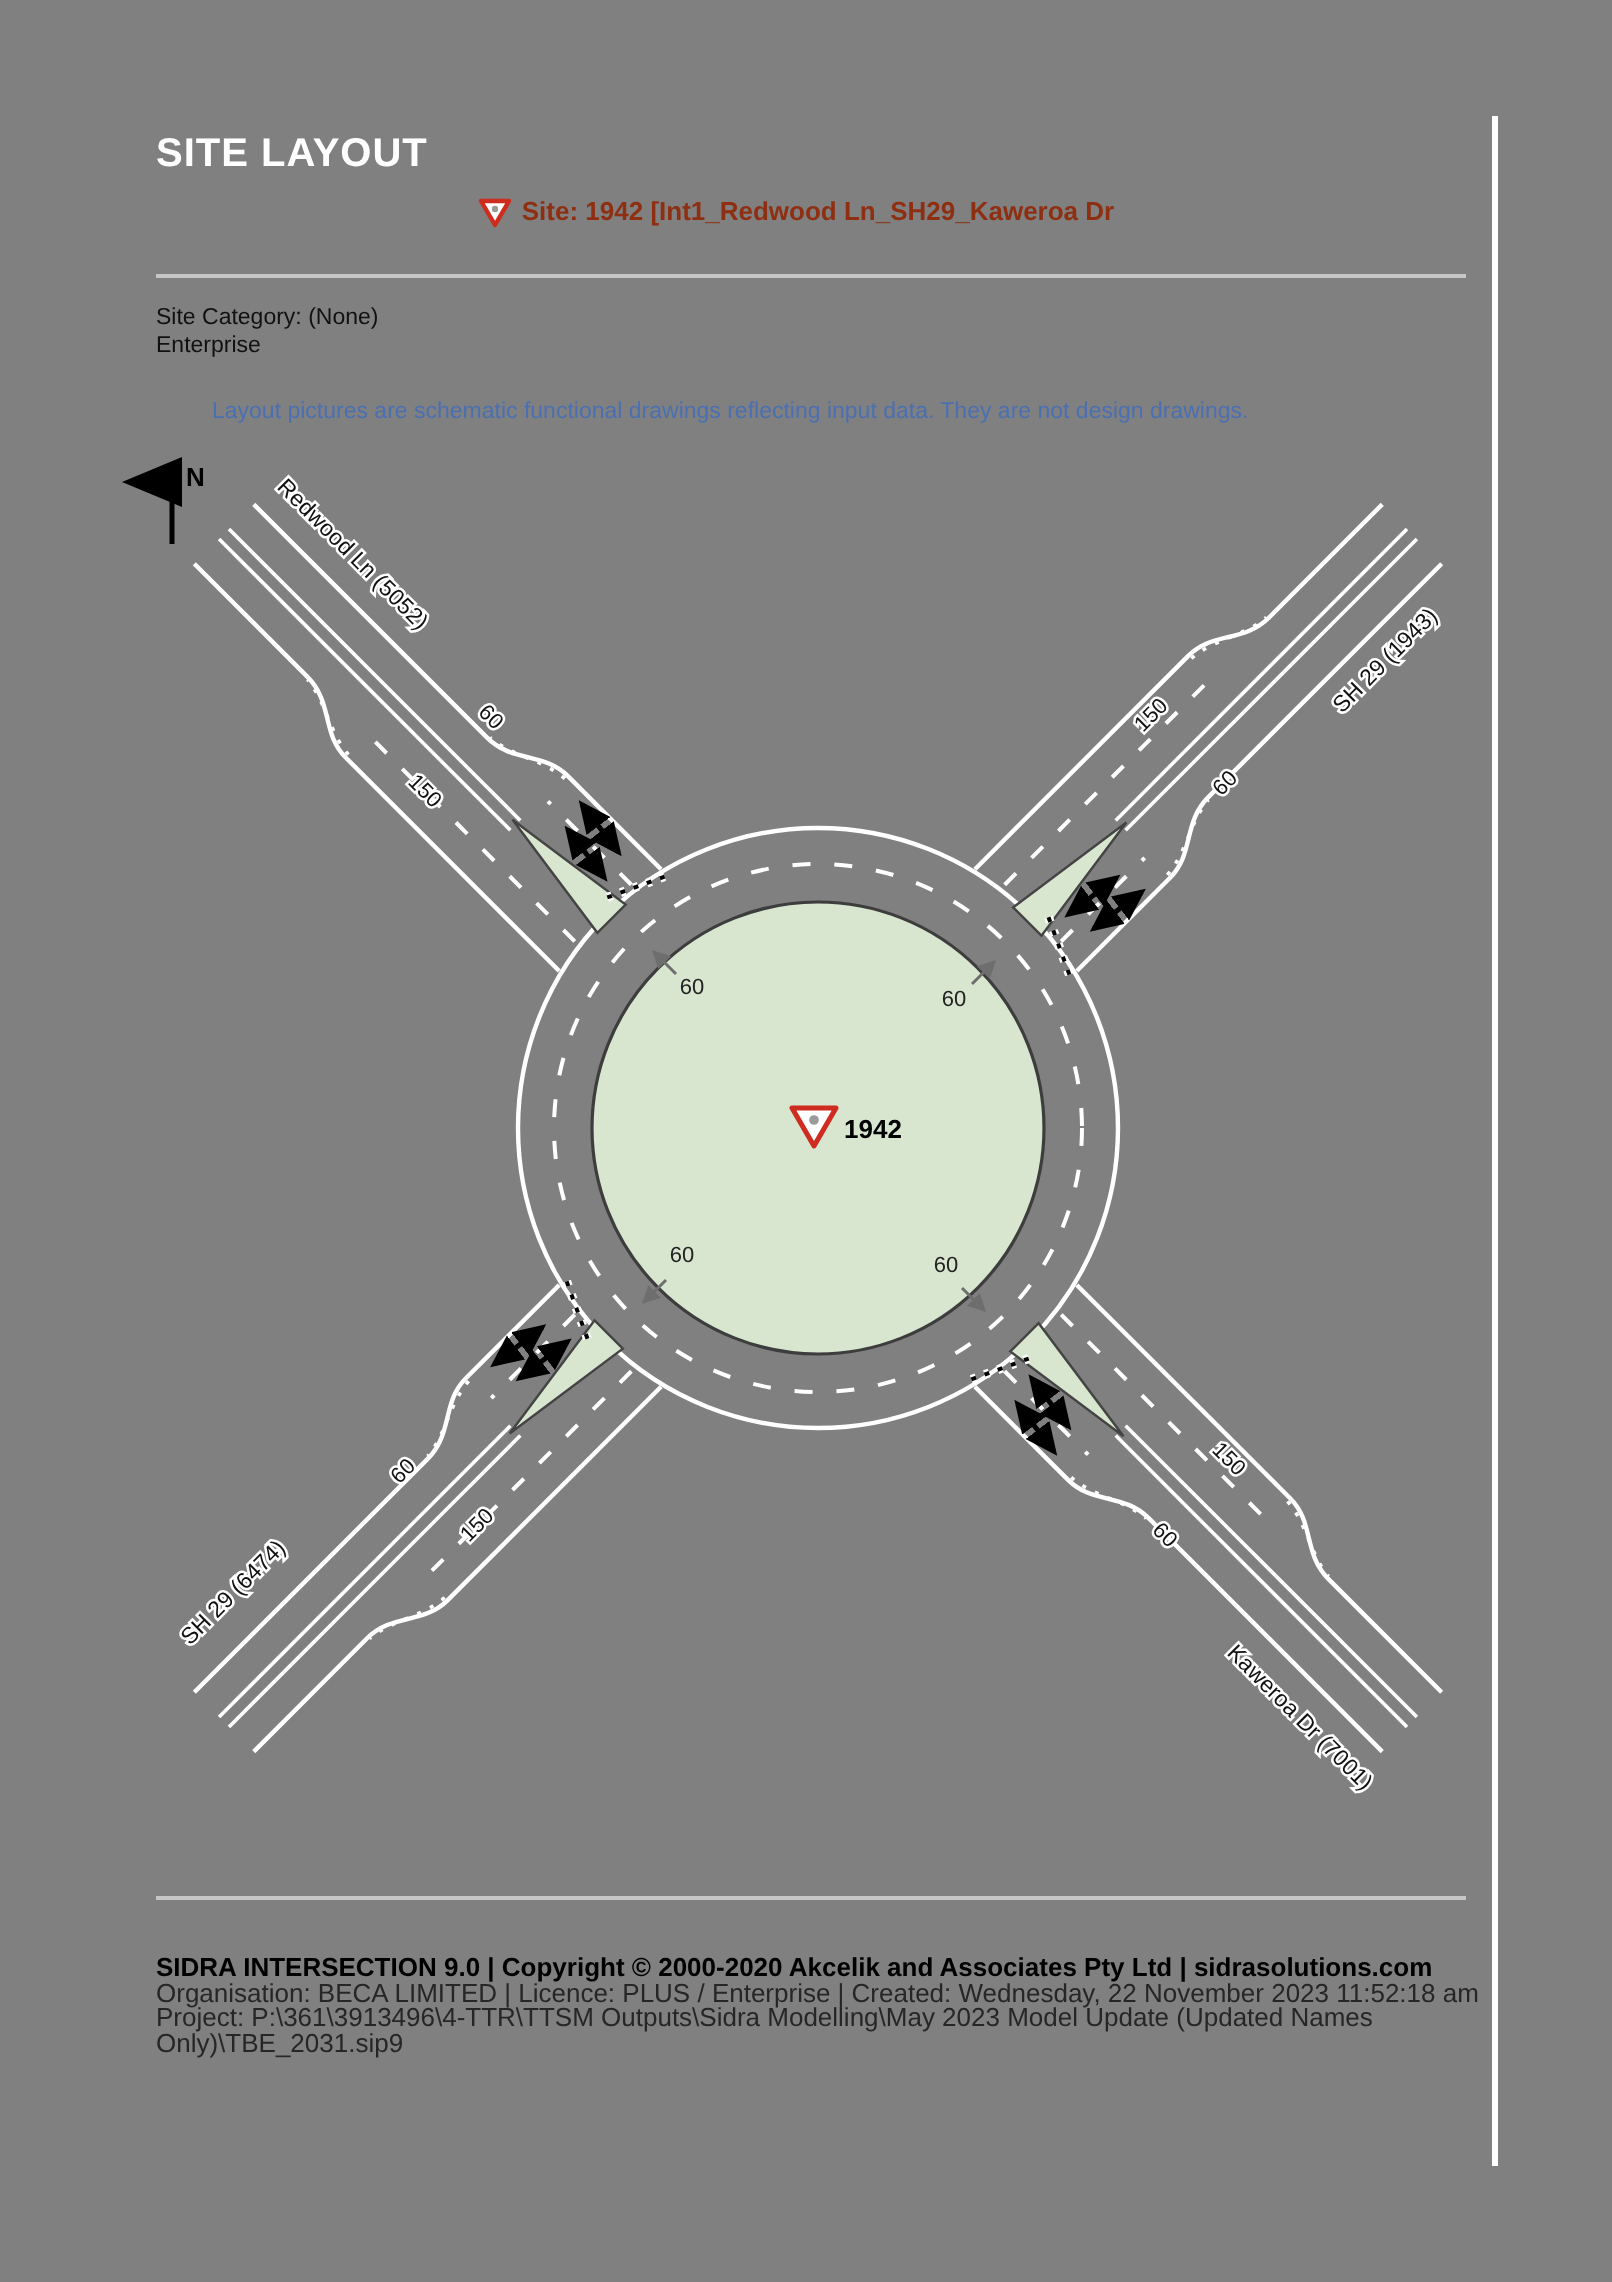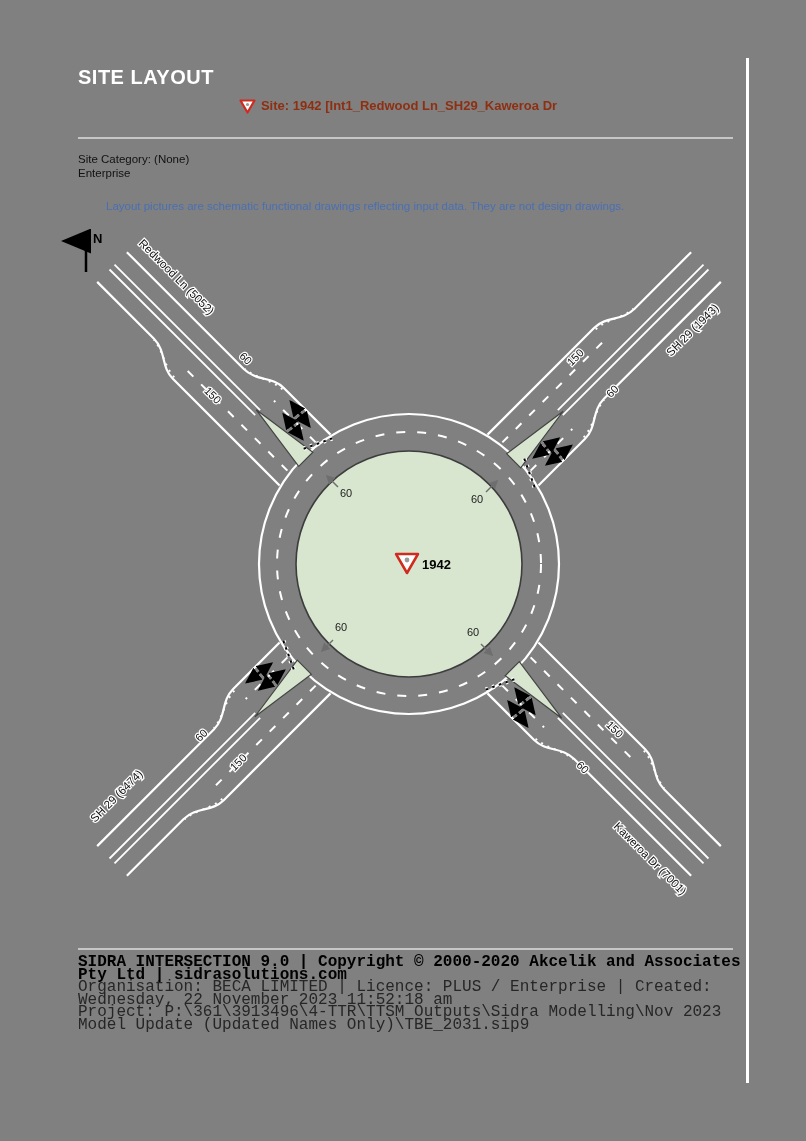--- a/index.html
+++ b/index.html
@@ -17,21 +17,21 @@
   .site-heading{
     left:78px;top:98px;display:flex;align-items:flex-start;gap:5px;
     color:#8e2f12;font-size:13px;font-weight:bold;line-height:16px;width:640px;justify-content:center;
   }
   .giveway-icon-sm{flex:0 0 auto;margin-top:1px;}
   .rule{height:2px;background:#c6c6c6;}
   .rule-top{left:78px;top:137px;width:655px;}
   .category{left:78px;top:152px;font-size:11.5px;color:#111;line-height:14px;}
   .note{left:78px;top:200px;font-size:11.5px;color:#4a6fb2;width:660px;margin-left:28px;}
   .footer-rule{left:78px;top:948px;width:655px;}
-  .footer{left:78px;top:956px;font-size:16px;color:#262626;line-height:12.5px;width:665px;font-family:Liberation Mono, monospace;}
+  .footer{left:78px;top:978px;font-size:13px;color:#262626;line-height:12.5px;width:665px;}
   .footer .f1{font-weight:bold;color:#000;}
   .right-border{left:746px;top:58px;width:3px;height:1025px;background:#ffffff;}
 
   
   svg.diagram{position:absolute;left:0;top:0;}
   .edge{fill:none;stroke:#ffffff;stroke-width:2.2;}
   .median{stroke:#ffffff;stroke-width:1.8;}
   .dash{stroke:#ffffff;stroke-width:2;stroke-dasharray:8 11;}
   .dots{fill:none;stroke:#ffffff;stroke-width:1.8;stroke-dasharray:2 5;}
   .splitter{fill:#d8e6d0;stroke:#444444;stroke-width:1.2;}
@@ -142,16 +142,16 @@
   <g>
     <line x1="86" y1="272" x2="86" y2="241" stroke="#000" stroke-width="2.5" marker-end="url(#ah-north)"></line>
   </g>
   <text class="north-n" x="93" y="243">N</text>
 </svg>
 
 <div class="abs rule footer-rule"></div>
 <div class="abs footer">
   <div class="f1">SIDRA INTERSECTION 9.0  |  Copyright © 2000-2020 Akcelik and Associates Pty Ltd  |  sidrasolutions.com</div>
   <div class="f2">Organisation: BECA LIMITED  |  Licence: PLUS / Enterprise  |  Created: Wednesday, 22 November 2023 11:52:18 am</div>
-  <div class="f3">Project: P:\361\3913496\4-TTR\TTSM Outputs\Sidra Modelling\Nov 2023 Model Update (Updated Names Only)\TBE_2031.sip9</div>
+  <div class="f3">Project: P:\361\3913496\4-TTR\TTSM Outputs\Sidra Modelling\May 2023 Model Update (Updated Names Only)\TBE_2031.sip9</div>
 </div>
 
 <div class="abs right-border"></div>
 
 </body></html>

